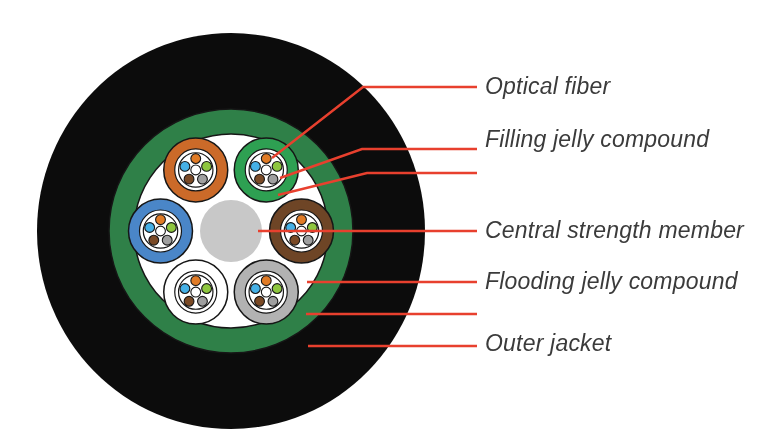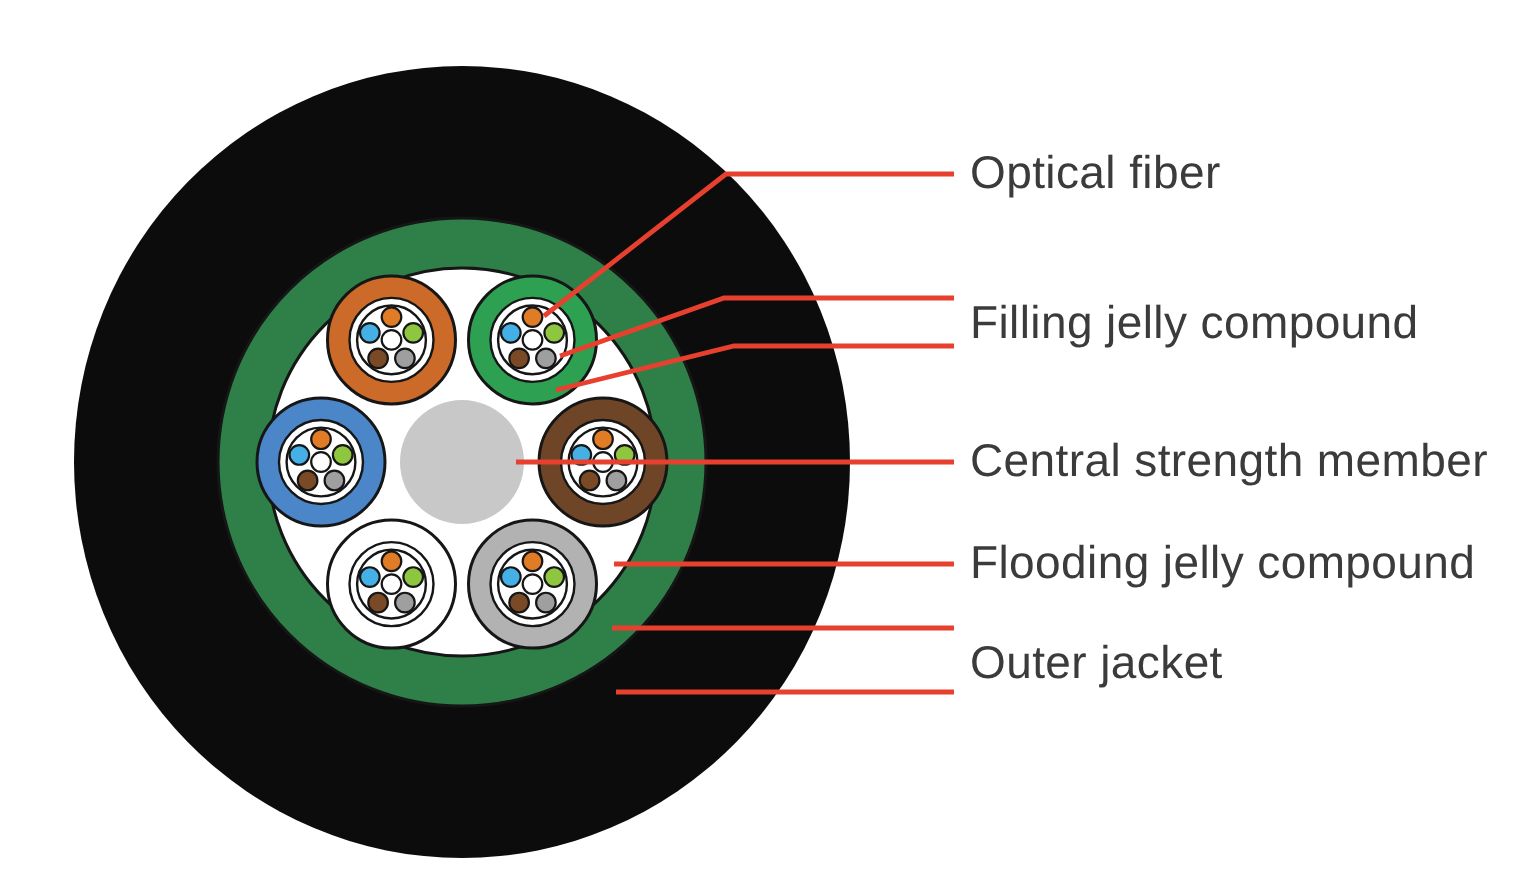--- a/index.html
+++ b/index.html
@@ -7,20 +7,21 @@
     padding: 0;
     background: #ffffff;
     font-family: "Liberation Sans", "DejaVu Sans", sans-serif;
   }
   #stage {
     position: relative;
     width: 766px;
     height: 435px;
     background: #ffffff;
     overflow: hidden;
+    font-style: italic;
   }
   #diagram-svg {
     position: absolute;
     left: 0;
     top: 0;
   }
   .part-label {
     position: absolute;
     left: 485px;
     transform: translateY(-52%);
@@ -115,18 +116,18 @@
         <polyline points="280,178 362,149 477,149" fill="none" stroke="#e8402e" stroke-width="2.4"></polyline>
         <polyline points="278,195 367,173 477,173" fill="none" stroke="#e8402e" stroke-width="2.4"></polyline>
         <polyline points="258,231 477,231" fill="none" stroke="#e8402e" stroke-width="2.4"></polyline>
         <polyline points="307,282 477,282" fill="none" stroke="#e8402e" stroke-width="2.4"></polyline>
         <polyline points="306,314 477,314" fill="none" stroke="#e8402e" stroke-width="2.4"></polyline>
         <polyline points="308,346 477,346" fill="none" stroke="#e8402e" stroke-width="2.4"></polyline>
       </g>
   </svg>
 
   <div class="part-label" style="top: 87px; color: rgb(59, 59, 59);">Optical fiber</div>
-  <div class="part-label" style="top: 162px; color: rgb(59, 59, 59);">Filling jelly compound</div>
+  <div class="part-label" style="top: 140px; color: rgb(59, 59, 59);">Filling jelly compound</div>
   <div class="part-label" style="top: 231px; color: rgb(59, 59, 59);">Central strength member</div>
   <div class="part-label" style="top: 282px; color: rgb(59, 59, 59);">Flooding jelly compound</div>
-  <div class="part-label" style="top: 332px; color: rgb(59, 59, 59);">Outer jacket</div>
+  <div class="part-label" style="top: 344px; color: rgb(59, 59, 59);">Outer jacket</div>
 
 </div>
 
 </body></html>

